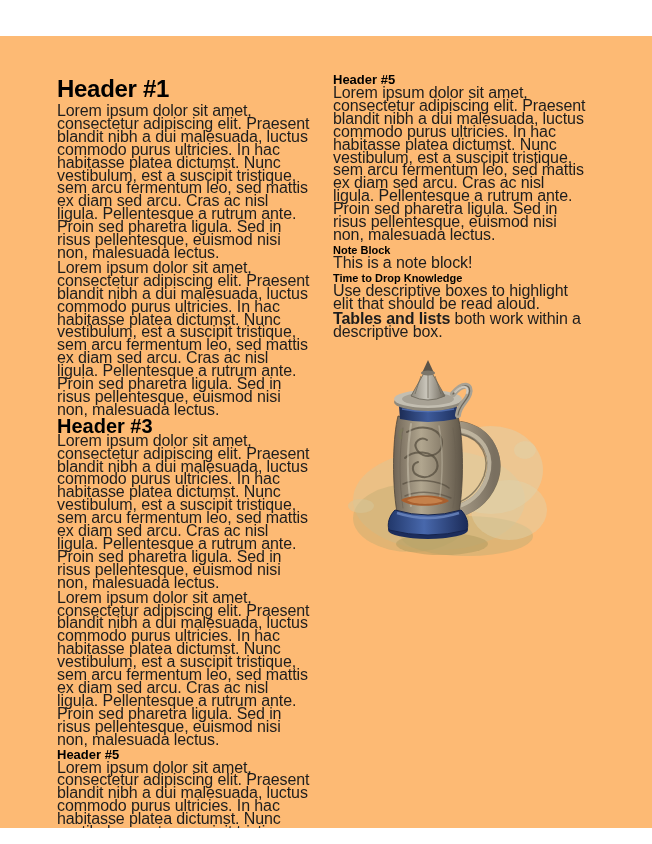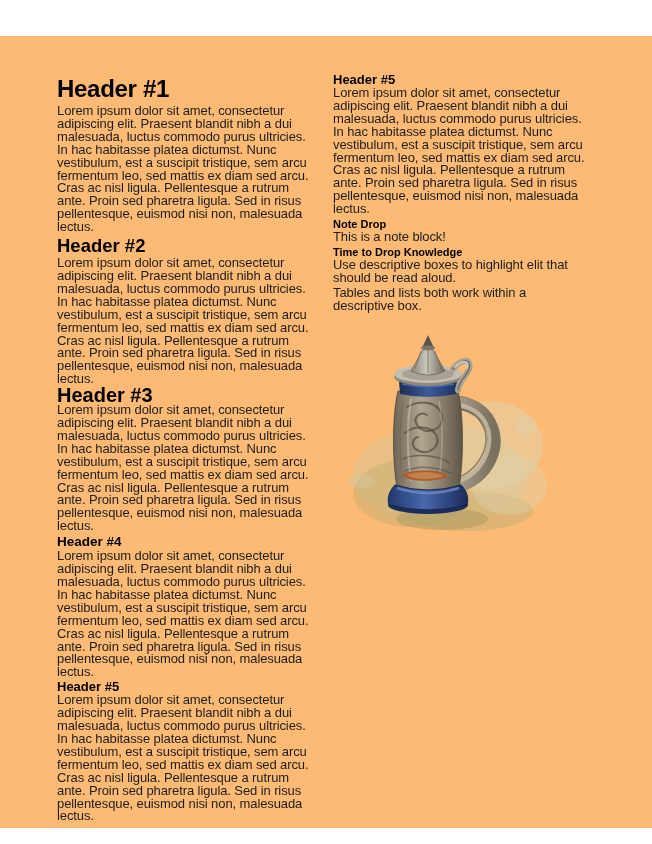--- a/index.html
+++ b/index.html
@@ -6,62 +6,60 @@
   .page {
     position:relative; width:652px; height:792px; background:#fdba74;
     font-family:"Liberation Sans","DejaVu Sans",sans-serif;
     color:#1d1d1d; overflow:hidden;margin-top:36px;
   }
   .col { position:absolute; }
   .col-left  { left:57px;  top:40px; width:254px; }
   .col-right { left:333px; top:36px; width:256px; }
 
   p.body {
-    font-size:13px; line-height:12.9px; margin:0 0 2px;
+    font-size:16px; line-height:12.9px; margin:0 0 2px;
     letter-spacing:-0.1px; color:#1d1d1d;
   }
   h1,h2,h3,h4,h5 { color:#000000; font-weight:bold; }
   h1 { font-size:24px;   line-height:26px; margin:0 0 3px; letter-spacing:-0.3px; }
   h2 { font-size:18.5px; line-height:20px; margin:2px 0 1px; }
   h3 { font-size:20px;   line-height:15px; margin:2px 0 1px; }
   h4 { font-size:13.5px; line-height:14px; margin:2px 0 1px; }
   h5 { font-size:13px;   line-height:12px; margin:2px 0 1px; }
   .note-title { font-size:11px; line-height:12px; margin:2px 0 1px; font-weight:bold; color:#000; }
-  .bold-lead { font-weight:normal;text-align:right; }
+  .bold-lead { font-weight:bold;text-align:right; }
 
   .figure { margin:20px 0 0 6px; width:300px; height:212px; }
   .figure svg { display:block; }
 </style>
 </head>
 <body>
 
 <div class="page">
 
   <div class="col col-left">
     <h1>Header #1</h1>
     <p class="body">Lorem ipsum dolor sit amet, consectetur adipiscing elit. Praesent blandit nibh a dui malesuada, luctus commodo purus ultricies. In hac habitasse platea dictumst. Nunc vestibulum, est a suscipit tristique, sem arcu fermentum leo, sed mattis ex diam sed arcu. Cras ac nisl ligula. Pellentesque a rutrum ante. Proin sed pharetra ligula. Sed in risus pellentesque, euismod nisi non, malesuada lectus.</p>
 
-    <h2>Header #2</h2>
     <p class="body">Lorem ipsum dolor sit amet, consectetur adipiscing elit. Praesent blandit nibh a dui malesuada, luctus commodo purus ultricies. In hac habitasse platea dictumst. Nunc vestibulum, est a suscipit tristique, sem arcu fermentum leo, sed mattis ex diam sed arcu. Cras ac nisl ligula. Pellentesque a rutrum ante. Proin sed pharetra ligula. Sed in risus pellentesque, euismod nisi non, malesuada lectus.</p>
 
     <h3>Header #3</h3>
     <p class="body">Lorem ipsum dolor sit amet, consectetur adipiscing elit. Praesent blandit nibh a dui malesuada, luctus commodo purus ultricies. In hac habitasse platea dictumst. Nunc vestibulum, est a suscipit tristique, sem arcu fermentum leo, sed mattis ex diam sed arcu. Cras ac nisl ligula. Pellentesque a rutrum ante. Proin sed pharetra ligula. Sed in risus pellentesque, euismod nisi non, malesuada lectus.</p>
 
-    <h4>Header #4</h4>
     <p class="body">Lorem ipsum dolor sit amet, consectetur adipiscing elit. Praesent blandit nibh a dui malesuada, luctus commodo purus ultricies. In hac habitasse platea dictumst. Nunc vestibulum, est a suscipit tristique, sem arcu fermentum leo, sed mattis ex diam sed arcu. Cras ac nisl ligula. Pellentesque a rutrum ante. Proin sed pharetra ligula. Sed in risus pellentesque, euismod nisi non, malesuada lectus.</p>
 
     <h5>Header #5</h5>
     <p class="body">Lorem ipsum dolor sit amet, consectetur adipiscing elit. Praesent blandit nibh a dui malesuada, luctus commodo purus ultricies. In hac habitasse platea dictumst. Nunc vestibulum, est a suscipit tristique, sem arcu fermentum leo, sed mattis ex diam sed arcu. Cras ac nisl ligula. Pellentesque a rutrum ante. Proin sed pharetra ligula. Sed in risus pellentesque, euismod nisi non, malesuada lectus.</p>
   </div>
 
   <div class="col col-right">
     <h5>Header #5</h5>
     <p class="body">Lorem ipsum dolor sit amet, consectetur adipiscing elit. Praesent blandit nibh a dui malesuada, luctus commodo purus ultricies. In hac habitasse platea dictumst. Nunc vestibulum, est a suscipit tristique, sem arcu fermentum leo, sed mattis ex diam sed arcu. Cras ac nisl ligula. Pellentesque a rutrum ante. Proin sed pharetra ligula. Sed in risus pellentesque, euismod nisi non, malesuada lectus.</p>
 
-    <div class="note-title">Note Drop</div>
+    <div class="note-title">Note Block</div>
     <p class="body">This is a note block!</p>
 
     <div class="note-title">Time to Drop Knowledge</div>
     <p class="body">Use descriptive boxes to highlight elit that should be read aloud.</p>
 
     <p class="body"><span class="bold-lead">Tables and lists</span><span> both work within a descriptive box.</span></p>
 
     <div class="figure">
       <svg width="300" height="212" viewBox="0 0 300 212" xmlns="http://www.w3.org/2000/svg">
         <defs>

